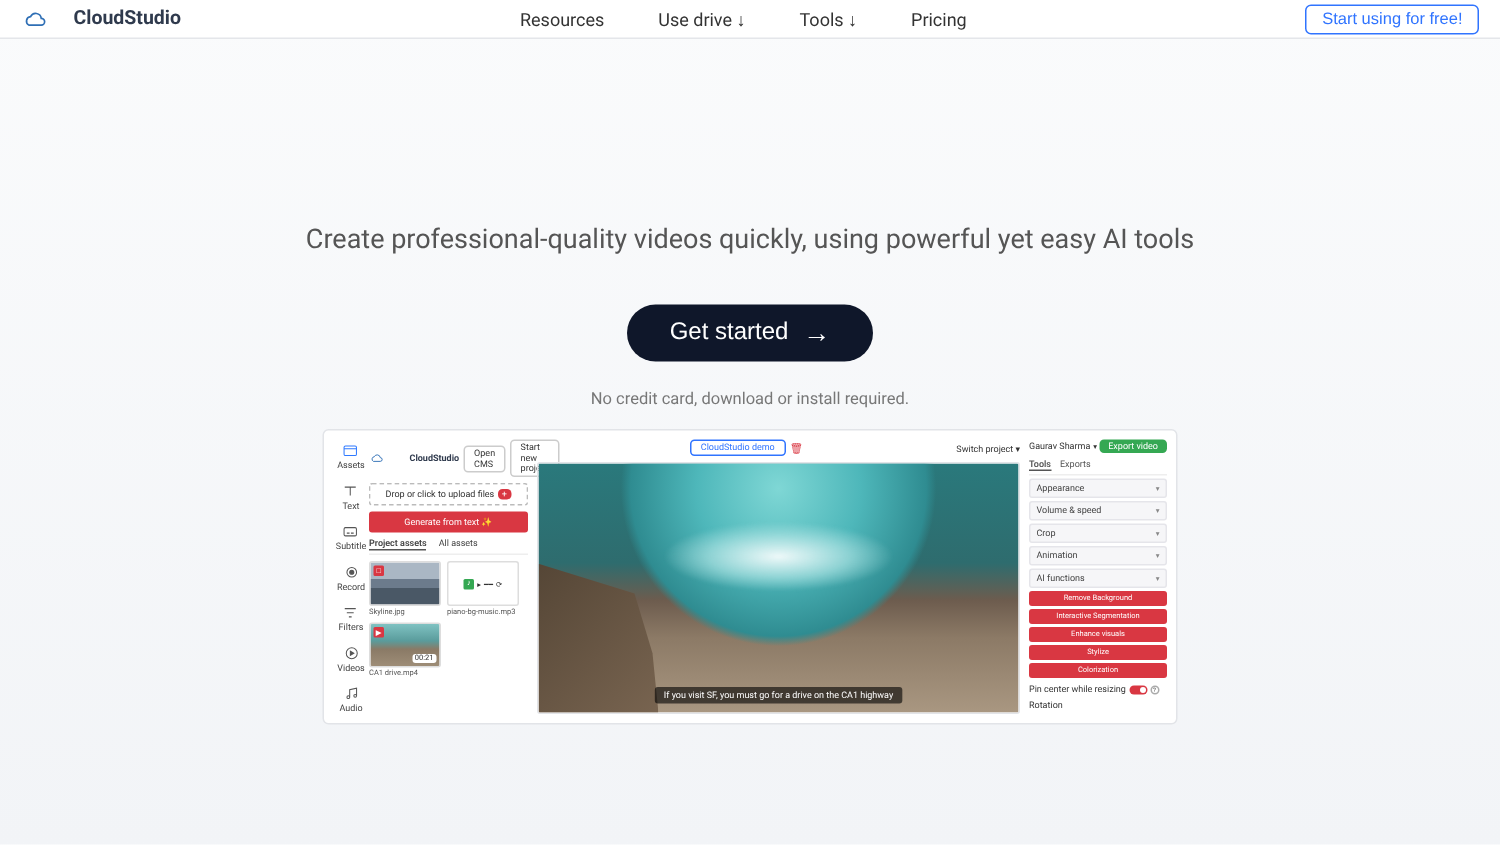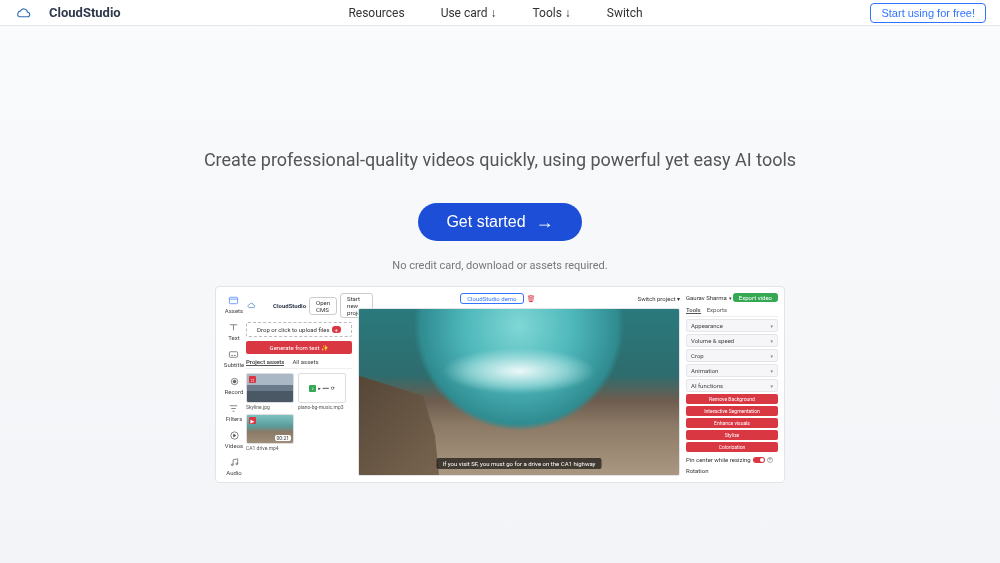--- a/index.html
+++ b/index.html
@@ -10,21 +10,21 @@
   .logo { display: flex; align-items: center; gap: 17px; font-weight: 700; color: #2f3a4d; font-size: 13px; }
   .cloud { width: 18px; height: 12px; }
   .nav-center { display: flex; gap: 36px; color: #333; }
   .nav-center span { cursor: pointer; }
   .cta-top { border: 1px solid #3074ff; color: #3074ff; background: #fff; border-radius: 4px; padding: 3px 10px; font-size: 11px; cursor: pointer; }
   
   
   .hero { text-align: center; padding: 72px 0 0; }
   .hero h1 { font-size: 44px; font-weight: 800; color: #1d4a7a; line-height: 1.1; }
   .hero .sub { font-size: 18px; color: #555; line-height: 1.5; }
-  .cta-main { display: inline-flex; align-items: center; gap: 10px; background: #1d4ed8; color: #fff; border: none; border-radius: 24px; padding: 10px 28px; font-size: 16px; margin-top: 30px; cursor: pointer; }
+  .cta-main { display: inline-flex; align-items: center; gap: 10px; background: #0f172a; color: #fff; border: none; border-radius: 24px; padding: 10px 28px; font-size: 16px; margin-top: 30px; cursor: pointer; }
   .arrow { font-size: 18px; line-height: 1; }
   .note { font-size: 11px; color: #777; margin-top: 18px; }
   
   
   .preview { margin: 14px auto 0; width: 570px; background: #fff; border: 1px solid #e2e4e8; border-radius: 4px; padding: 6px; display: flex; font-size: 6px; color: #333; }
   .preview .iconcol { width: 24px; display: flex; flex-direction: column; gap: 8px; align-items: center; padding-top: 2px; }
   .iconcol .item { display: flex; flex-direction: column; align-items: center; gap: 1px; color: #444; }
   .iconcol svg { width: 11px; height: 11px; stroke: #555; stroke-width: 1.5; fill: none; }
   .iconcol .active svg { stroke: #2e79ff; }
   .preview .assets { width: 106px; display: flex; flex-direction: column; gap: 4px; }
@@ -71,37 +71,37 @@
 
 <div class="topnav">
   <div class="logo">
     <svg class="cloud" viewBox="0 0 24 16">
         <path d="M7 13h11a3 3 0 0 0 0-6 5 5 0 0 0-9.5-1.5A4 4 0 0 0 7 13z" fill="none" stroke="#2f6fb5" stroke-width="1.5"></path>
       </svg>
     <span>CloudStudio</span>
   </div>
   <div class="nav-center">
     <span>Resources</span>
-    <span>Use card ↓</span>
+    <span>Use drive ↓</span>
     <span>Tools ↓</span>
-    <span>Switch</span>
+    <span>Pricing</span>
   </div>
   <button class="cta-top">Start using for free!</button>
 </div>
 
 <div class="hero">
   <h1>
     <br>
   </h1>
   <div class="sub">Create professional-quality videos quickly, using powerful yet easy AI tools</div>
   <button class="cta-main">
     <span>Get started</span>
     <span class="arrow">→</span>
   </button>
-  <div class="note">No credit card, download or assets required.</div>
+  <div class="note">No credit card, download or install required.</div>
 </div>
 
 <div class="preview">
 
   <div class="iconcol">
     <div class="item active">
         <svg viewBox="0 0 24 24">
           <rect x="3" y="5" width="18" height="14" rx="2"></rect>
           <path d="M3 9h18"></path>
         </svg>

